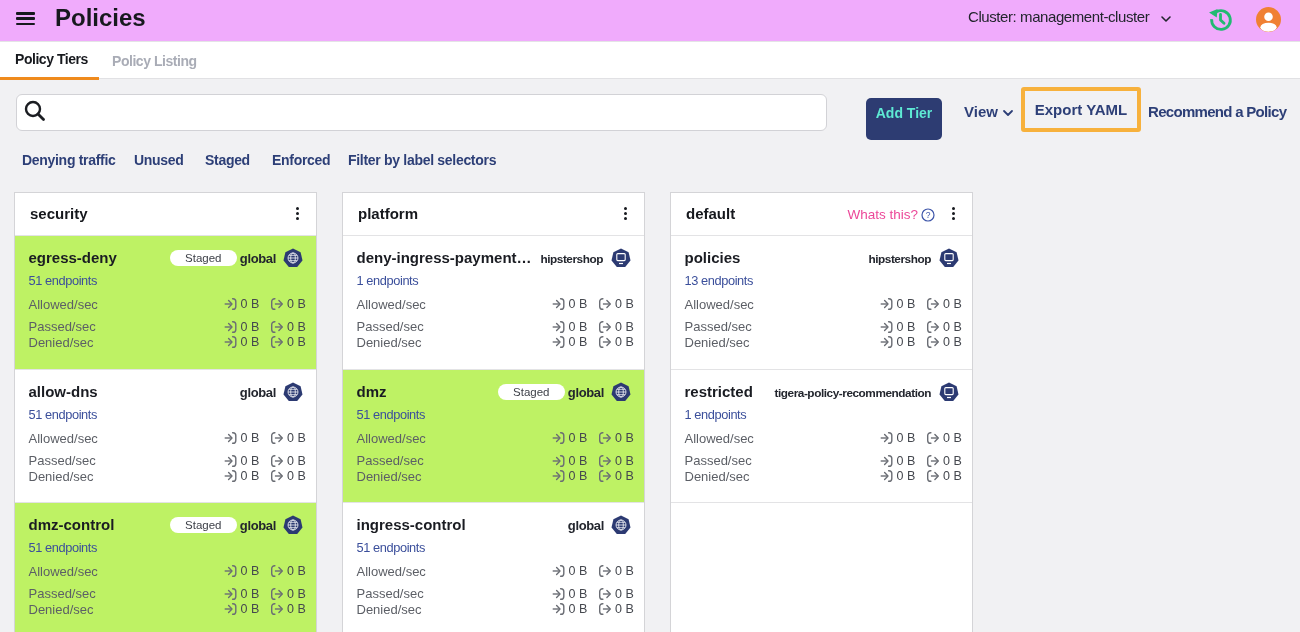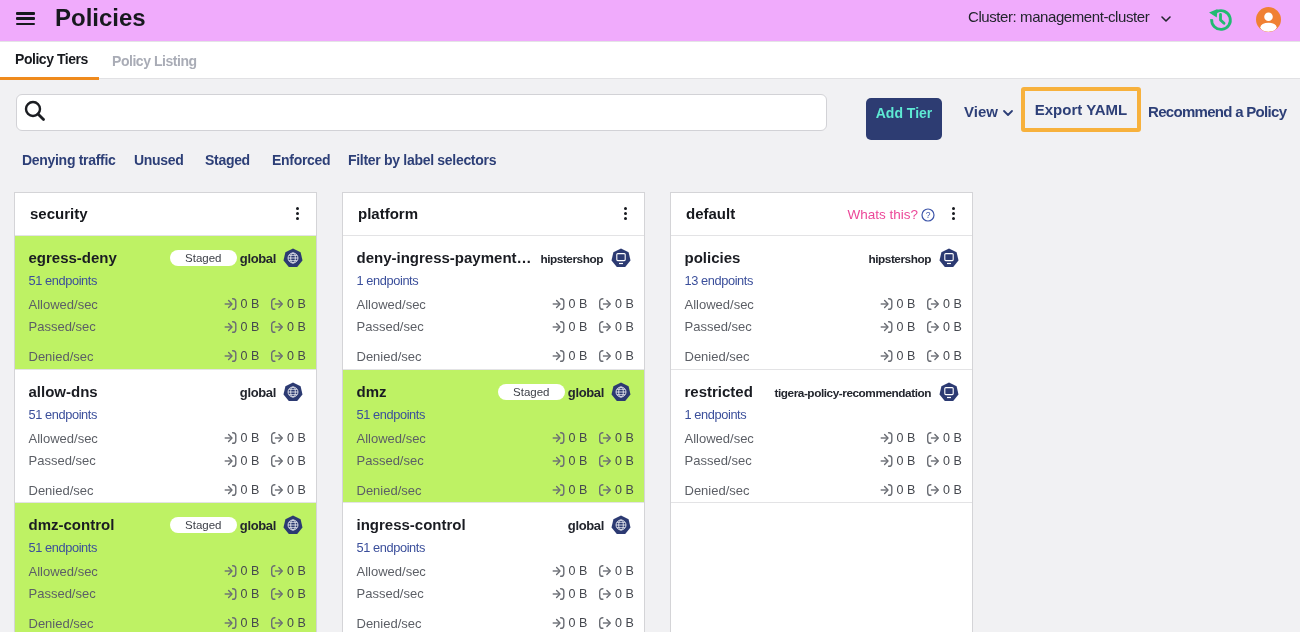--- a/index.html
+++ b/index.html
@@ -42,21 +42,21 @@
   .card { position:relative; height:133px; background:#fff; }
   .card.staged { background:#bef264; }
   .card + .card { border-top:1px solid #e3e3e5; }
   .card .pname { position:absolute; left:13.5px; top:13px; font-size:15px; font-weight:bold; color:#1a1c22; max-width:180px; white-space:nowrap; overflow:hidden; text-overflow:ellipsis; }
   .card .pill { position:absolute; right:79px; top:14.5px; height:16px; background:#fff; border-radius:8px; font-size:11.5px; color:#3c3f47; line-height:16px; padding:0 15.5px; }
   .card .scope { position:absolute; right:40px; top:15px; letter-spacing:-0.35px; font-size:13px; font-weight:bold; color:#23262e; }
   .card .nsname { position:absolute; right:41px; top:16.5px; font-size:11.8px; letter-spacing:-0.45px; font-weight:bold; color:#23262e; white-space:nowrap; }
   .card .picon { position:absolute; right:13.5px; top:12px; width:20px; height:20px; }
   .card .endp { position:absolute; left:13.5px; top:37.5px; font-size:12.8px; letter-spacing:-0.4px; color:#3b4f9b; }
   .card .srow { position:absolute; left:13.5px; width:273px; height:16px; font-size:13px; color:#5c5f66; }
-  .r1 { top:60px;text-align:center; } .r2 { top:82.5px; } .r3 { top:112px;text-decoration:underline; }
+  .r1 { top:60px;text-align:center; } .r2 { top:82.5px; } .r3 { top:98px;text-decoration:underline; }
   .srow .lbl { position:absolute; left:0; top:1px; }
   .srow .i1 { position:absolute; left:195px; top:1.5px; }
   .srow .v1 { position:absolute; left:212px; top:1.5px; font-size:12.5px; color:#45484f; white-space:nowrap; }
   .srow .i2 { position:absolute; left:241.5px; top:1.5px; }
   .srow .v2 { position:absolute; left:258.5px; top:1.5px; font-size:12.5px; color:#45484f; white-space:nowrap; }
   #whats { position:absolute; right:54px; top:14px; font-size:13.5px; color:#ec4899;margin-left:40px; }
   #qmark { position:absolute; right:37px; top:15px; }
 </style>
 </head>
 <body>

